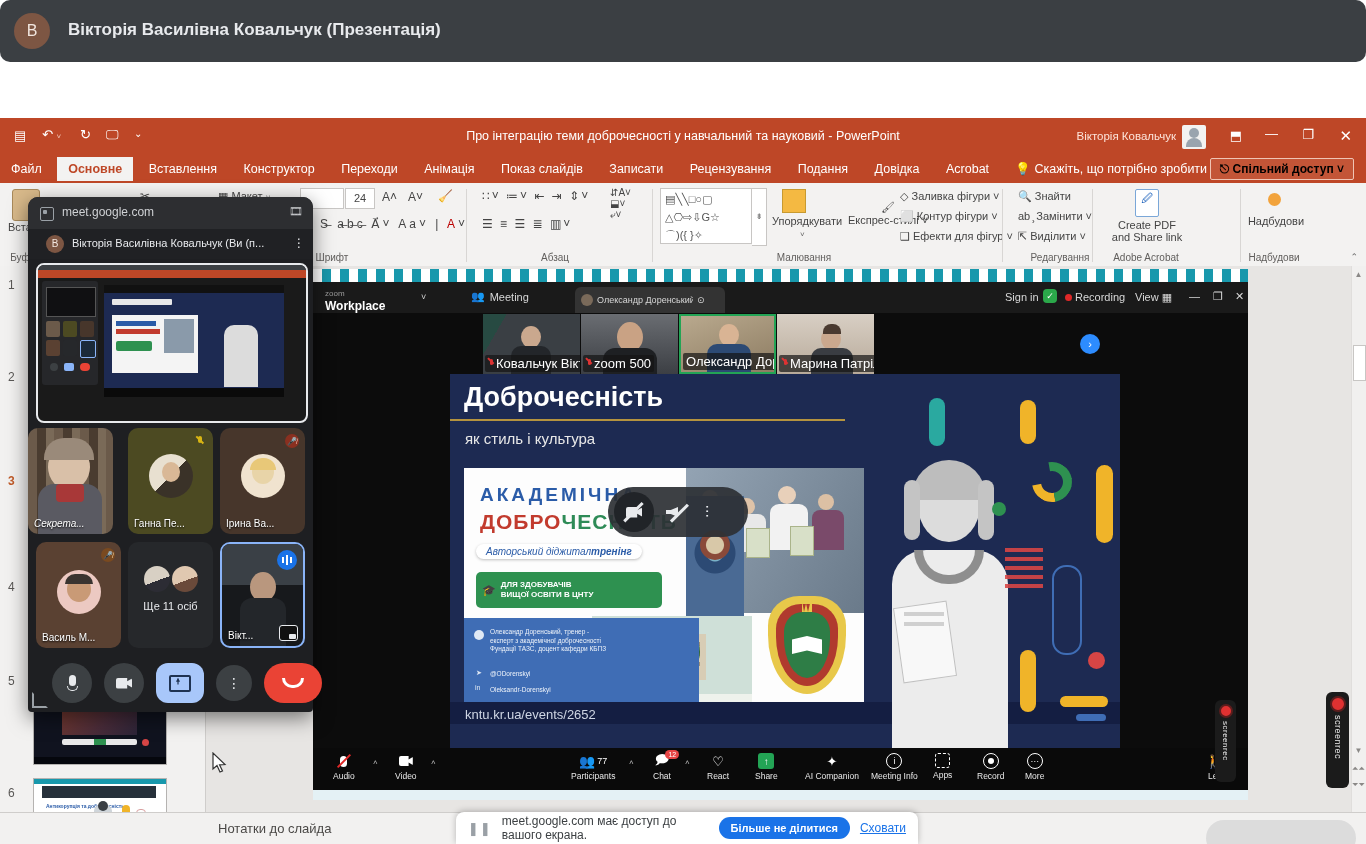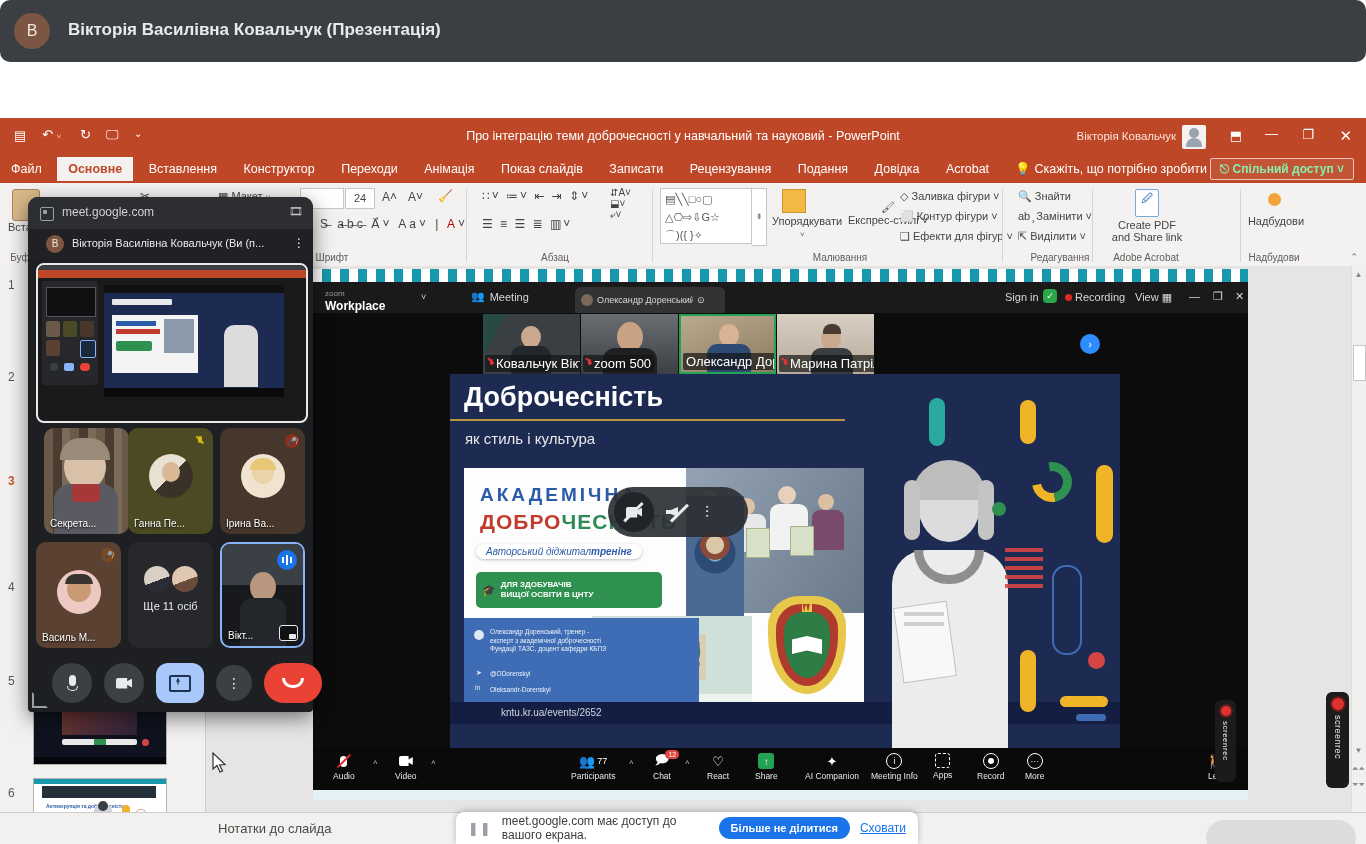--- a/index.html
+++ b/index.html
@@ -13,21 +13,21 @@
   .topbar .av{left:14px;top:13px;width:36px;height:36px;border-radius:50%;background:#7d5643;
     color:#f1e6df;font-size:16px;display:flex;align-items:center;justify-content:center;}
   .topbar .tt{left:68px;top:20px;font-size:17px;font-weight:bold;color:#e8eaed;}
   
   .ppt-title{left:0;top:118px;width:1366px;height:38px;background:#be4727;}
   .qat{color:#fff;font-size:13px;}
   .ppt-title .doc{color:#fff;font-size:12.5px;}
   .ppt-menu{left:0;top:156px;width:1366px;height:27px;background:#be4727;}
   .mtab{color:#fff;font-size:12.5px;padding:5px 11px;display:inline-block;}
   .mtab.active{background:#f3f2f1;color:#be4727;font-weight:bold;}
-  .sharebtn{border:1px solid #f0c4b4;color:#86efac;font-size:12px;font-weight:bold;border-radius:2px;
+  .sharebtn{border:1px solid #f0c4b4;color:#000000;font-size:12px;font-weight:bold;border-radius:2px;
     padding:3px 9px;background:rgba(255,255,255,.08);}
   .ribbon{left:0;top:183px;width:1366px;height:83px;background:#f3f2f1;border-bottom:1px solid #d2d0ce;}
   .rlabel{position:absolute;bottom:3px;font-size:10px;color:#605e5c;width:120px;text-align:center;}
   .rsep{position:absolute;top:6px;bottom:4px;width:1px;background:#d8d6d4;}
   .ric{color:#444;font-size:12px;}
   .gray{color:#a3a19f;}
   .rbtn{font-size:11px;color:#444;}
   .caret{font-size:8px;color:#666;}
   
   .edit-bg{left:0;top:266px;width:1366px;height:546px;background:#e7e5e3;}
@@ -165,21 +165,21 @@
     <div class="rsep" style="left:652px;"></div>
 
     <div class="abs" style="left:660px;top:5px;width:92px;height:56px;border:1px solid #c8c6c4;background:#fff;font-size:11px;color:#555;line-height:18px;padding:1px 4px;box-sizing:border-box;">▤╲╲□○▢<br>△⎔⇨⇩G☆<br>⌒)({ }✧</div>
     <div class="abs" style="left:752px;top:5px;width:14px;height:56px;border:1px solid #c8c6c4;border-left:none;background:#fff;color:#666;font-size:8px;text-align:center;line-height:56px;">⇟</div>
     <div class="abs" style="left:782px;top:6px;width:22px;height:22px;background:#f4b942;border:1px solid #c89a30;"></div>
     <div class="abs rbtn" style="left:772px;top:32px;"><span>Упорядкувати</span><br><span class="caret" style="margin-left:28px;">˅</span></div>
     <div class="abs rbtn gray" style="left:848px;top:18px;text-align:center;">🖌<br><span>Експрес-стилі</span> ˅</div>
     <div class="abs rbtn gray" style="left:900px;top:7px;">◇ <span>Заливка фігури</span> ˅</div>
     <div class="abs rbtn gray" style="left:900px;top:27px;">⬜ <span>Контур фігури</span> ˅</div>
     <div class="abs rbtn gray" style="left:900px;top:47px;">❑ <span>Ефекти для фігур</span> ˅</div>
-    <div class="rlabel" style="left:780px;">Малювання</div>
+    <div class="rlabel" style="left:744px;">Малювання</div>
     <div class="rsep" style="left:1002px;"></div>
 
     <div class="abs rbtn" style="left:1018px;top:7px;">🔍 <span>Знайти</span></div>
     <div class="abs rbtn" style="left:1018px;top:27px;">ab ̧ <span>Замінити</span> ˅</div>
     <div class="abs rbtn" style="left:1018px;top:47px;">⇱ <span>Виділити</span> ˅</div>
     <div class="rlabel" style="left:1000px;">Редагування</div>
     <div class="rsep" style="left:1092px;"></div>
 
     <div class="abs" style="left:1135px;top:6px;width:22px;height:26px;border:1px solid #7aa7d8;border-radius:2px;background:#fff;color:#2a6bbf;font-size:11px;text-align:center;">🖉</div>
     <div class="abs rbtn" style="left:1102px;top:36px;width:90px;text-align:center;"><span>Create PDF</span><br><span>and Share link</span></div>
@@ -371,21 +371,21 @@
         </div>
         <div class="head" style="left:10px;top:12px;width:10px;height:10px;background:#dfe8f4;"></div>
         <div class="pinfo" style="position:absolute;left:26px;top:52px;">@ODorenskyi</div>
         <div class="abs" style="left:12px;top:51px;font-size:7px;color:#dfe8f4;">➤</div>
         <div class="pinfo" style="position:absolute;left:26px;top:68px;">Oleksandr-Dorenskyi</div>
         <div class="abs" style="left:11px;top:66px;font-size:7px;color:#dfe8f4;">in</div>
       </div>
     </div>
 
     <div class="abs" style="left:0;top:328px;width:670px;height:22px;background:#141e42;">
-      <span class="abs" style="left:15px;top:5px;font-size:10px;color:#cfd6e4;margin-left:36px;">kntu.kr.ua/events/2652</span>
+      <span class="abs" style="left:15px;top:5px;font-size:13px;color:#cfd6e4;">kntu.kr.ua/events/2652</span>
     </div>
 
     <div class="abs" style="left:412px;top:80px;width:180px;height:294px;">
       <div class="head" style="left:56px;top:14px;width:62px;height:74px;background:#dcdcdc;"></div>
       <div class="abs" style="left:50px;top:6px;width:74px;height:40px;border-radius:40px 40px 0 0;background:#bdbdbd;"></div>
       <div class="abs" style="left:42px;top:26px;width:16px;height:60px;border-radius:8px;background:#c4c4c4;"></div>
       <div class="abs" style="left:116px;top:26px;width:16px;height:60px;border-radius:8px;background:#c4c4c4;"></div>
       <div class="abs" style="left:30px;top:96px;width:116px;height:198px;border-radius:34px 34px 0 0;background:#ececec;"></div>
       <div class="abs" style="left:52px;top:96px;width:70px;height:34px;border-radius:0 0 36px 36px;border:9px solid #8e8e8e;border-top:none;box-sizing:border-box;"></div>
       <div class="abs" style="left:36px;top:150px;width:52px;height:74px;background:#f8f8f8;border:1px solid #c0c0c0;transform:rotate(-8deg);"></div>
@@ -522,21 +522,21 @@
           <div class="abs" style="left:4px;top:6px;width:40px;height:5px;background:#2b5ca8;"></div>
           <div class="abs" style="left:4px;top:14px;width:44px;height:5px;background:#c23b2e;"></div>
           <div class="abs" style="left:4px;top:26px;width:36px;height:10px;background:#2e9150;border-radius:2px;"></div>
           <div class="abs" style="right:4px;top:4px;width:30px;height:34px;background:#8a9aaa;"></div>
         </div>
         <div class="abs" style="left:120px;top:40px;width:34px;height:62px;border-radius:10px 10px 0 0;background:#dcdcdc;"></div>
         <div class="abs" style="left:0;bottom:0;width:100%;height:9px;background:#0a0a0a;"></div>
       </div>
     </div>
 
-    <div class="mtile" style="left:16px;top:231px;background:repeating-linear-gradient(90deg,#6b5a4a 0 9px,#4a3c30 9px 18px,#7a6a58 18px 26px);">
+    <div class="mtile" style="left:0;top:231px;background:repeating-linear-gradient(90deg,#6b5a4a 0 9px,#4a3c30 9px 18px,#7a6a58 18px 26px);font-style:italic;">
       <div class="head" style="left:20px;top:16px;width:42px;height:46px;background:#d9c0a8;"></div>
       <div class="abs" style="left:16px;top:10px;width:50px;height:22px;border-radius:20px 20px 0 0;background:#9a8a7a;"></div>
       <div class="abs" style="left:10px;top:56px;width:64px;height:50px;border-radius:16px 16px 0 0;background:#5a5a62;"></div>
       <div class="abs" style="left:28px;top:56px;width:28px;height:18px;background:#a83838;border-radius:4px;"></div>
       <div class="mname">Секрета...</div>
     </div>
     <div class="mtile" style="left:100px;top:231px;background:#4c4a22;">
       <div class="avc" style="left:21px;top:26px;width:44px;height:44px;background:linear-gradient(135deg,#e8e0d0 0 50%,#3a3228 50%);"></div>
       <div class="head" style="left:34px;top:34px;width:18px;height:20px;background:#d9b896;"></div>
       <div class="micoff">

